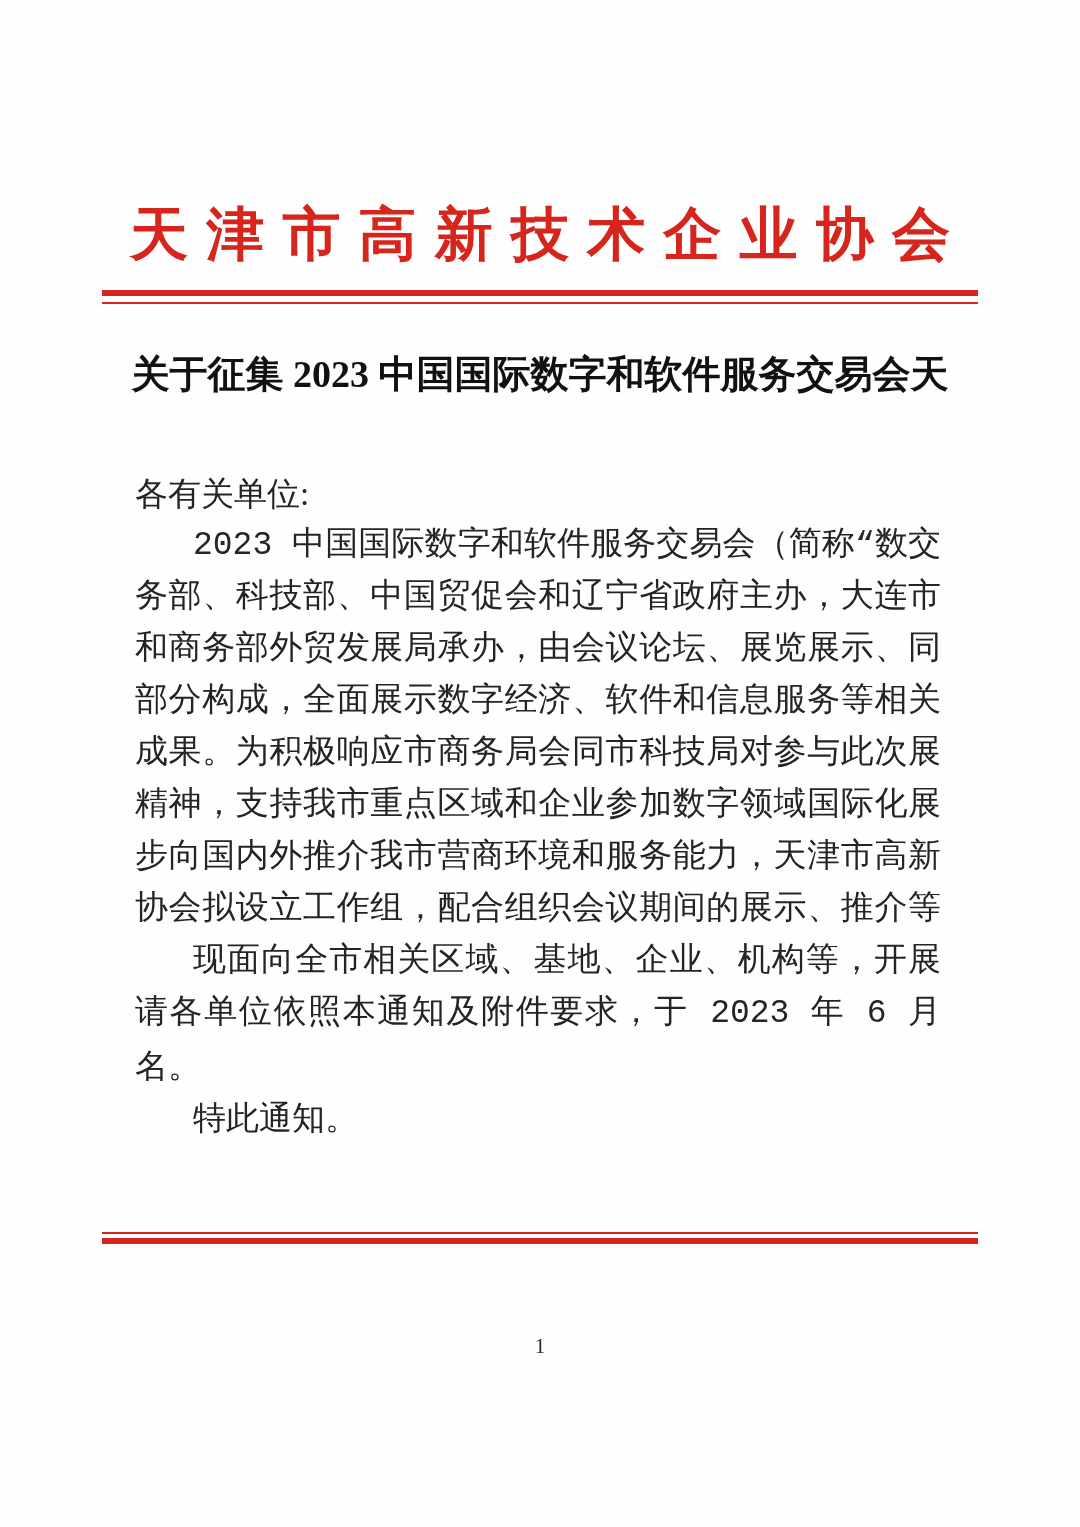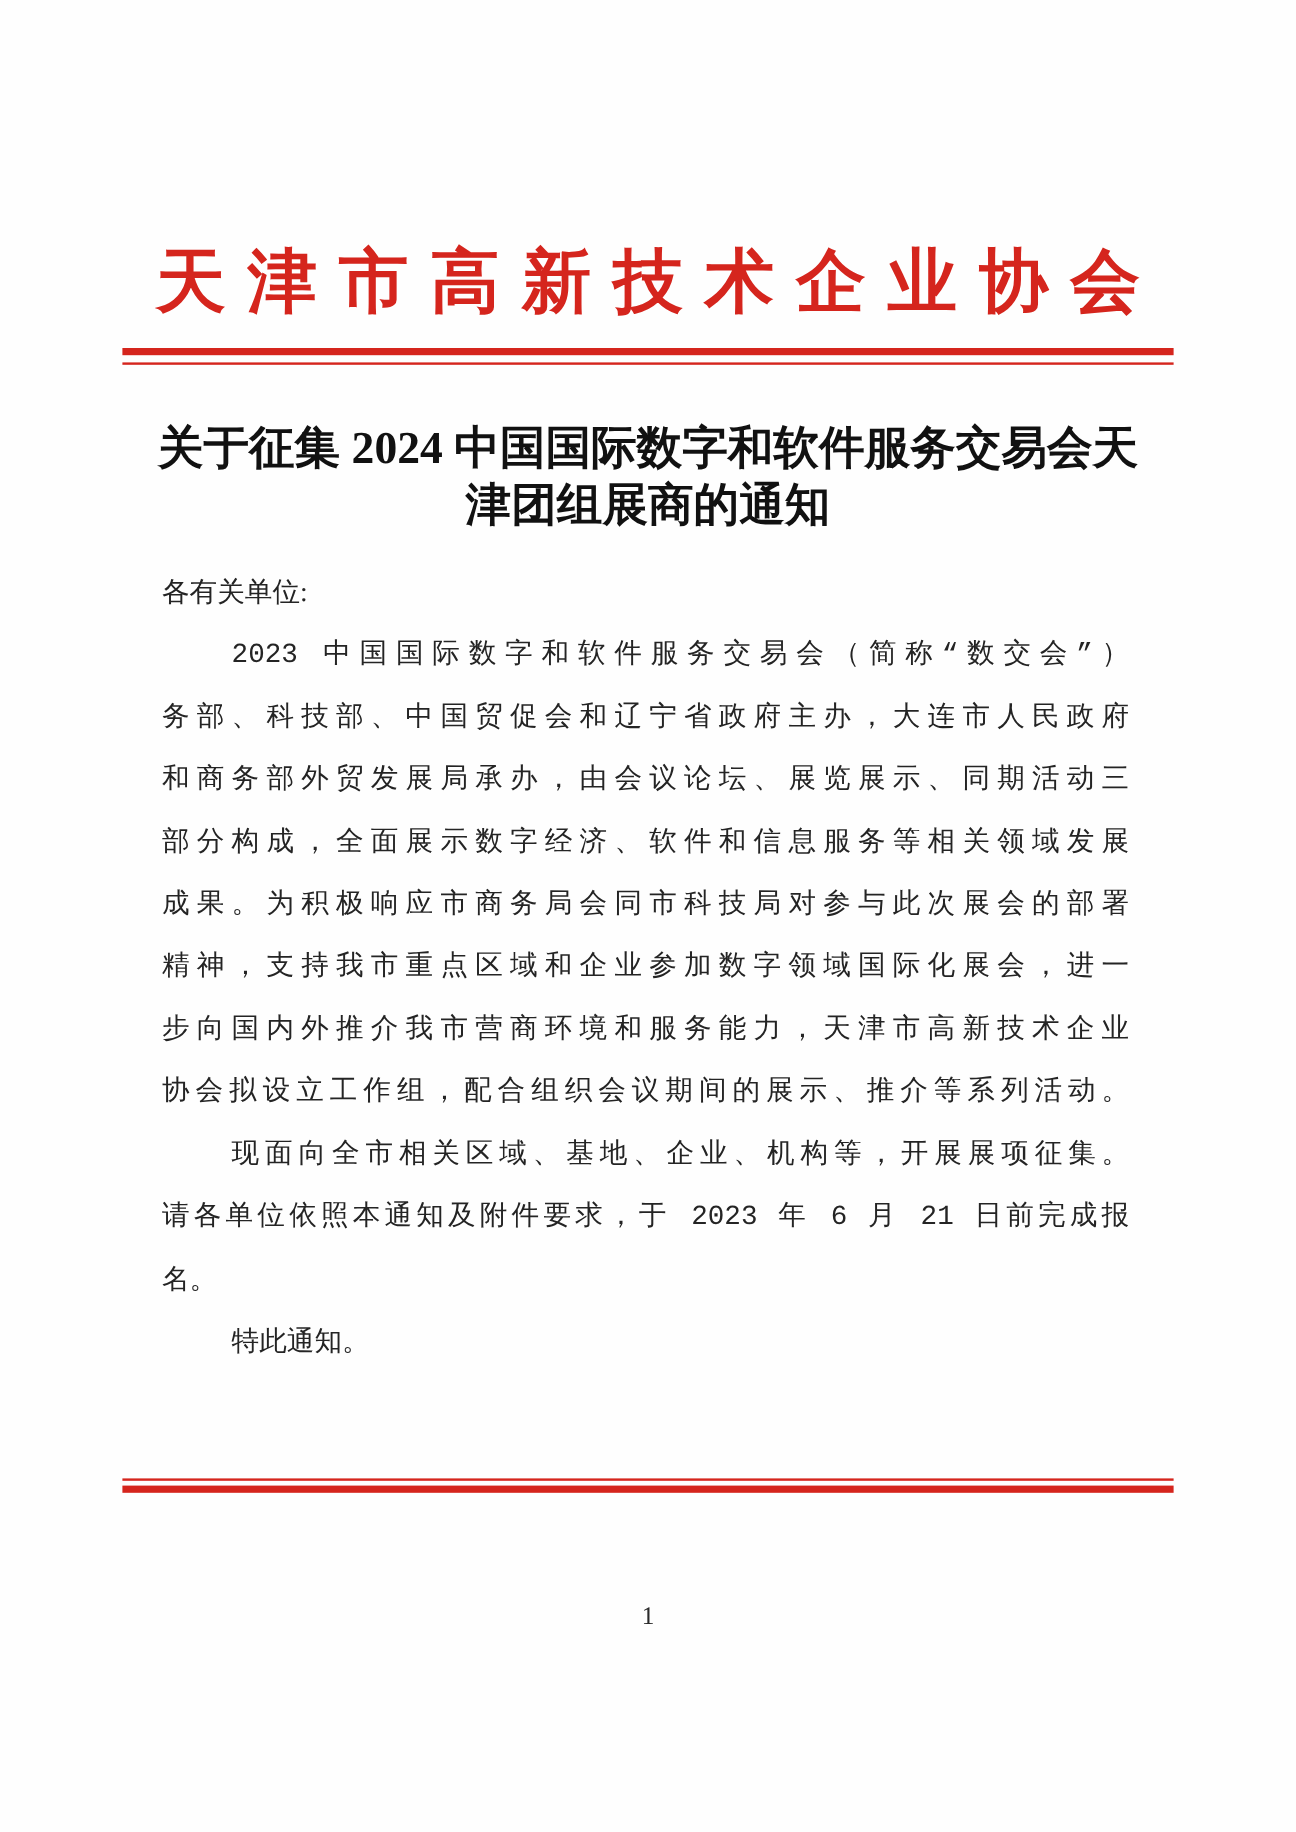--- a/index.html
+++ b/index.html
@@ -46,21 +46,21 @@
     line-height: 47px;
     color: #111;
     letter-spacing: 0px;
   }
   .doc-title .t-line { white-space: nowrap; }
   
   .body-text {
     position: absolute;
     left: 135px; top: 468px;
     width: 806px;
-    font-size: 23px;
+    font-size: 33px;
     color: #242424;
   }
   .body-line {
     height: 52px;
     line-height: 52px;
     overflow: hidden;
     white-space: nowrap;
   }
   .body-line.justify {
     white-space: normal;
@@ -96,22 +96,21 @@
       <span>企</span>
       <span>业</span>
       <span>协</span>
       <span>会</span>
     </div>
 
   <div class="rule rule-top-thick"></div>
   <div class="rule rule-top-thin"></div>
 
   <div class="doc-title">
-    <div class="t-line">关于征集 2024 中国国际数字和软件服务交易会天</div>
-    <div class="t-line">津团组展商的通知</div>
+    <div class="t-line">关于征集 2023 中国国际数字和软件服务交易会天</div>
   </div>
 
   <div class="body-text" id="body-text">
       <div class="body-line">各有关单位:</div>
       <div class="body-line justify indent">2023 中国国际数字和软件服务交易会（简称“数交会”）</div>
       <div class="body-line justify">务部、科技部、中国贸促会和辽宁省政府主办，大连市人民政府</div>
       <div class="body-line justify">和商务部外贸发展局承办，由会议论坛、展览展示、同期活动三</div>
       <div class="body-line justify">部分构成，全面展示数字经济、软件和信息服务等相关领域发展</div>
       <div class="body-line justify">成果。为积极响应市商务局会同市科技局对参与此次展会的部署</div>
       <div class="body-line justify">精神，支持我市重点区域和企业参加数字领域国际化展会，进一</div>

